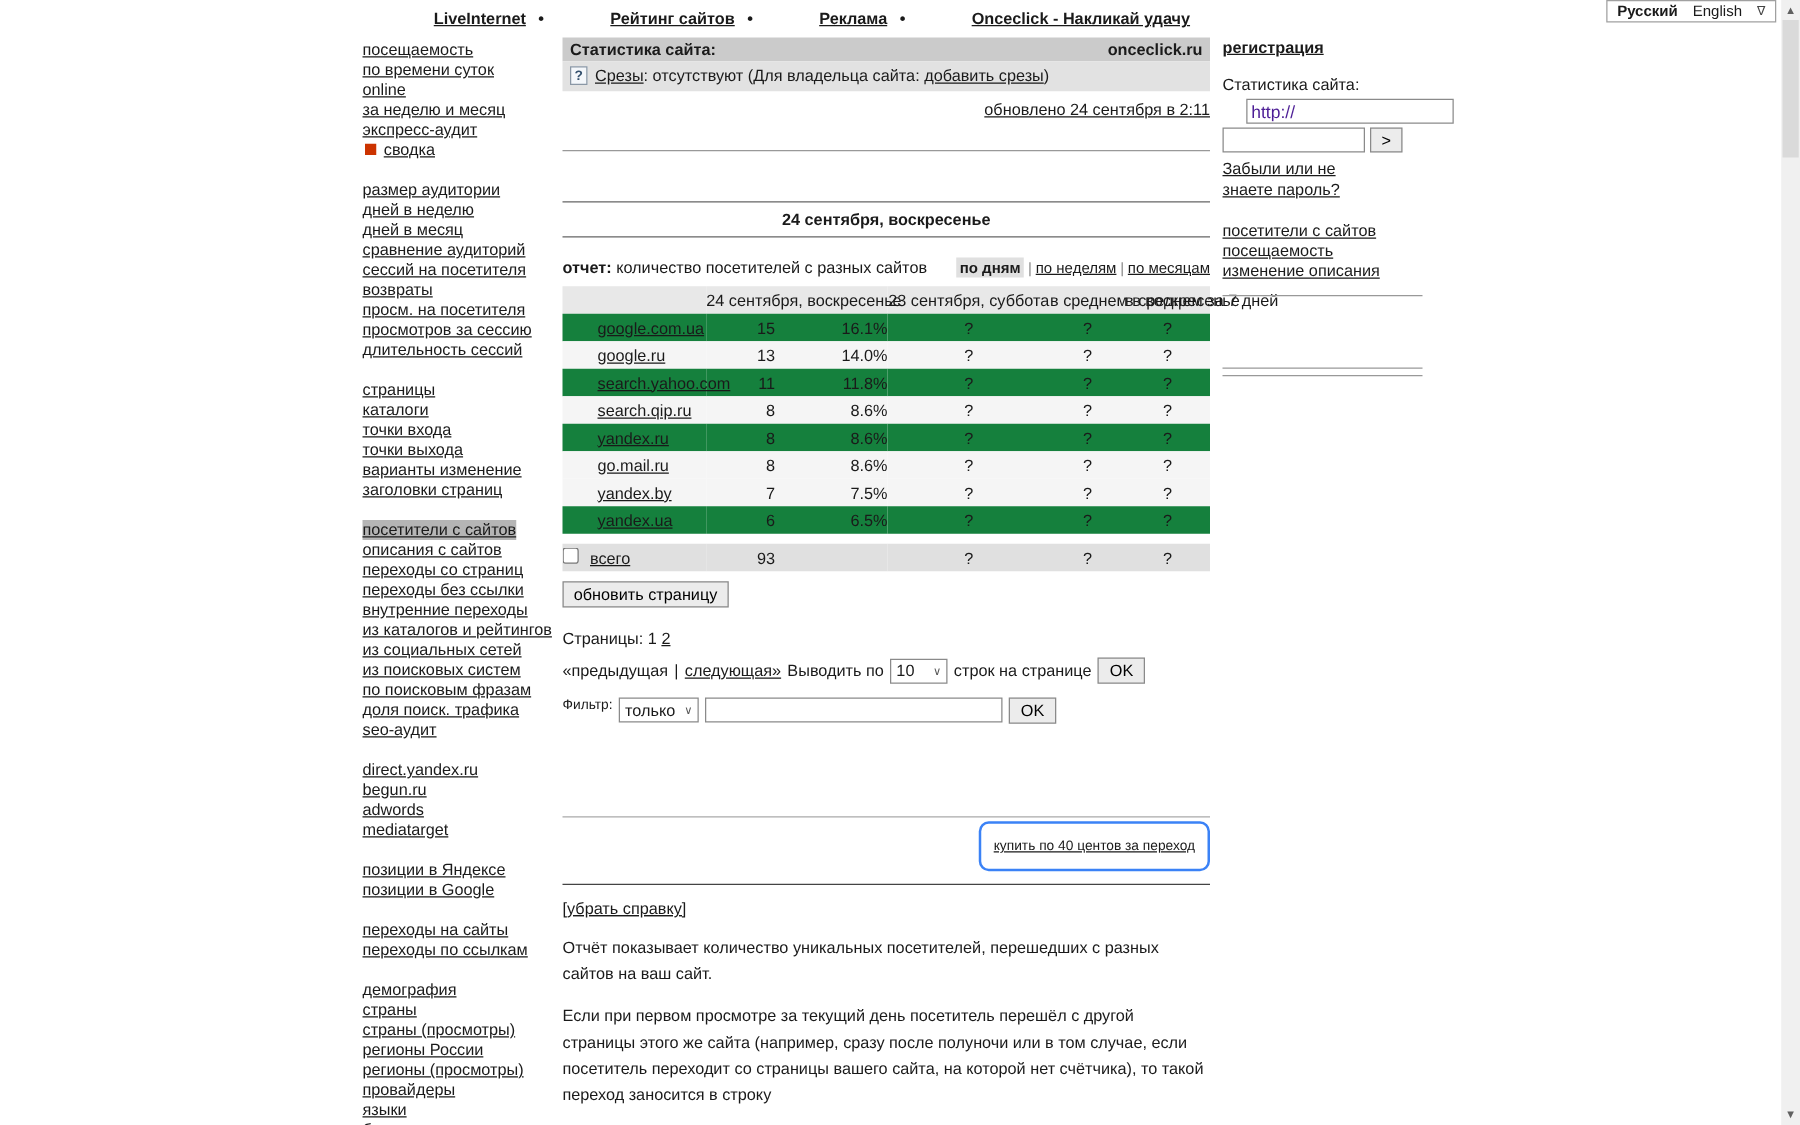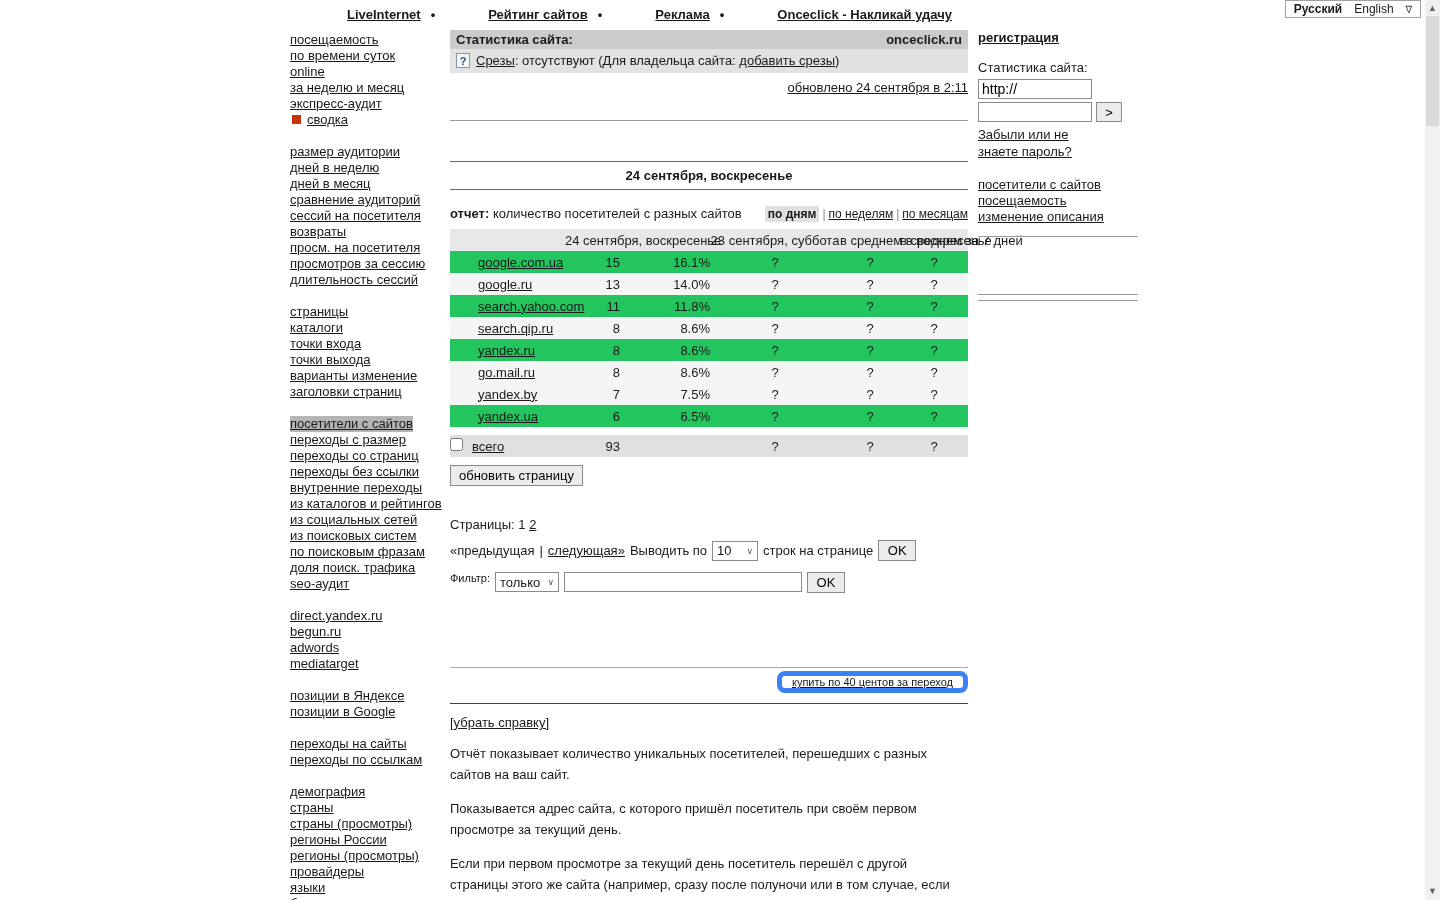--- a/index.html
+++ b/index.html
@@ -49,52 +49,52 @@
   .tab-active { background:#e0e0e0; font-weight:bold; padding:1px 3px; text-decoration:none; }
   .tabsep { color:#888; margin:0 3px; }
 
   table.rep { border-collapse:collapse; table-layout:fixed; width:518px; margin-top:8px; }
   table.rep td, table.rep th { font-weight:normal; height:22px; vertical-align:middle; overflow:visible; white-space:nowrap; }
   col.c1{width:115px;} col.c2{width:55px;} col.c3{width:90px;} col.c4{width:130px;} col.c5{width:60px;} col.c6{width:68px;}
   .hrow th { background:#e8e8e8; height:36px; }
   .pre { white-space:pre-line; line-height:15px; }
   .ra { text-align:right; } .ce { text-align:center; }
   .dcell { padding-left:28px; }
-  .r-odd { background:#22c55e; } .r-even { background:#f5f5f5; }
+  .r-odd { background:#15803d; } .r-even { background:#f5f5f5; }
   table.tot { margin-top:8px; }
   table.tot td { background:#e0e0e0; }
   .totfirst { padding-left:0;text-decoration:underline; }
   .totlabel { margin-left:9px; }
 
   .btn { font-family:"Liberation Sans", sans-serif; font-size:13px; background:#ececec;
          border:1px solid #8a8a8a; padding:2px 8px; cursor:pointer; }
   .refresh { margin-top:8px; }
-  .pagesrow { margin-top:31px; }
+  .pagesrow { margin-top:17px; }
   .controls { margin-top:8px; display:flex; align-items:center; gap:5px; }
   .sel { display:inline-flex; align-items:center; justify-content:space-between; border:1px solid #8a8a8a;
          background:#fff; height:20px; padding:0 4px; gap:6px; cursor:pointer; }
   .sel .arr { font-size:9px; color:#555; }
   .okbtn { width:38px; }
   .filterrow { margin-top:11px; display:flex; gap:5px; }
   .small { font-size:11px; }
   .filterinput { width:238px; height:20px; border:1px solid #8a8a8a; font-size:13px; padding:0 3px; }
 
   .hr-thin { border:0; border-top:1px solid #aaa; margin-top:74px; }
   .buyrow { margin-top:3px; text-align:right; }
-  .buybtn { display:inline-block; border:5px solid #3b82f6; border-radius:8px; font-size:11px;
-            padding:0 10px; text-decoration:none; }
+  .buybtn { display:inline-block; border:2px solid #3b82f6; border-radius:8px; font-size:11px;
+            padding:12px 10px; text-decoration:none; }
   .buybtn span { text-decoration:underline; }
   .hr-dark { border:0; border-top:1px solid #444; margin-top:10px; }
   .hidehelp { margin-top:11px;text-decoration:underline; }
   .hp { margin-top:13px; line-height:21px; }
 
   
   .sidebar-r { position:absolute; left:978px; top:30px; width:160px; }
   .rs-label { margin-top:15px; }
-  .urlinput { margin-top:4px; width:114px; height:20px; border:1px solid #8a8a8a; font-size:14px; padding:0 3px; color:#000000; }
+  .urlinput { margin-top:4px; width:166px; height:20px; border:1px solid #8a8a8a; font-size:14px; padding:0 3px; color:#4c1d95;margin-left:19px; }
   .loginrow { margin-top:3px; display:flex; gap:4px; align-items:center; }
   .pwdinput { width:114px; height:20px; border:1px solid #8a8a8a; }
   .gobtn { width:26px; height:20px; padding:0; }
   .forgot { display:block; margin-top:4px; width:125px; line-height:17px; }
   .rlinks { margin-top:17px; }
   .rlinks a { display:block; line-height:16px; }
   .rhr { border:0; border-top:1px solid #999; }
   .rhr-1 { margin-top:11px; }
   .rhr-2 { margin-top:57px; }
   .rhr-3 { margin-top:5px; }
@@ -143,21 +143,21 @@
     <div class="sgroup">
       <a class="sl" data-bind="sidebar_left.groups.2.0">страницы</a>
       <a class="sl" data-bind="sidebar_left.groups.2.1">каталоги</a>
       <a class="sl" data-bind="sidebar_left.groups.2.2">точки входа</a>
       <a class="sl" data-bind="sidebar_left.groups.2.3">точки выхода</a>
       <a class="sl" data-bind="sidebar_left.groups.2.4">варианты изменение</a>
       <a class="sl" data-bind="sidebar_left.groups.2.5">заголовки страниц</a>
     </div>
     <div class="sgroup">
       <a class="sl sel-item" data-bind="sidebar_left.groups.3.0">посетители с сайтов</a>
-      <a class="sl" data-bind="sidebar_left.groups.3.1">переходы с размер</a>
+      <a class="sl" data-bind="sidebar_left.groups.3.1">описания с сайтов</a>
       <a class="sl" data-bind="sidebar_left.groups.3.2">переходы со страниц</a>
       <a class="sl" data-bind="sidebar_left.groups.3.3">переходы без ссылки</a>
       <a class="sl" data-bind="sidebar_left.groups.3.4">внутренние переходы</a>
       <a class="sl" data-bind="sidebar_left.groups.3.5">из каталогов и рейтингов</a>
       <a class="sl" data-bind="sidebar_left.groups.3.6">из социальных сетей</a>
       <a class="sl" data-bind="sidebar_left.groups.3.7">из поисковых систем</a>
       <a class="sl" data-bind="sidebar_left.groups.3.8">по поисковым фразам</a>
       <a class="sl" data-bind="sidebar_left.groups.3.9">доля поиск. трафика</a>
       <a class="sl" data-bind="sidebar_left.groups.3.10">seo-аудит</a>
     </div>
@@ -348,21 +348,20 @@
       <input class="filterinput" style="">
       <button class="btn okbtn" data-bind="main.filter.ok">OK</button>
     </div>
 
     <hr class="hr-thin">
     <div class="buyrow"><a class="buybtn"><span data-bind="main.buy_button">купить по 40 центов за переход</span></a></div>
     <hr class="hr-dark">
 
     <div class="hidehelp"><a data-bind="main.help.hide_link">[убрать справку]</a></div>
     <p class="hp" data-bind="main.help.p1">Отчёт показывает количество уникальных посетителей, перешедших с разных сайтов на ваш сайт.</p>
-    <p class="hp" data-bind="main.help.p2">Показывается адрес сайта, с которого пришёл посетитель при своём первом просмотре за текущий день.</p>
     <p class="hp"><span data-bind="main.help.p3">Если при первом просмотре за текущий день посетитель перешёл с другой страницы этого же сайта (например, сразу после полуночи или в том случае, если посетитель переходит со страницы вашего сайта, на которой нет счётчика), то такой переход заносится в строку </span></p>
   </div>
 
   <div class="sidebar-r">
     <a class="b" data-bind="sidebar_right.register_link">регистрация</a>
     <div class="rs-label" data-bind="sidebar_right.stats_label">Статистика сайта:</div>
     <input class="urlinput" value="http://" style="">
     <div class="loginrow">
       <input class="pwdinput" style="">
       <button class="btn gobtn" data-bind="sidebar_right.submit">&gt;</button>

